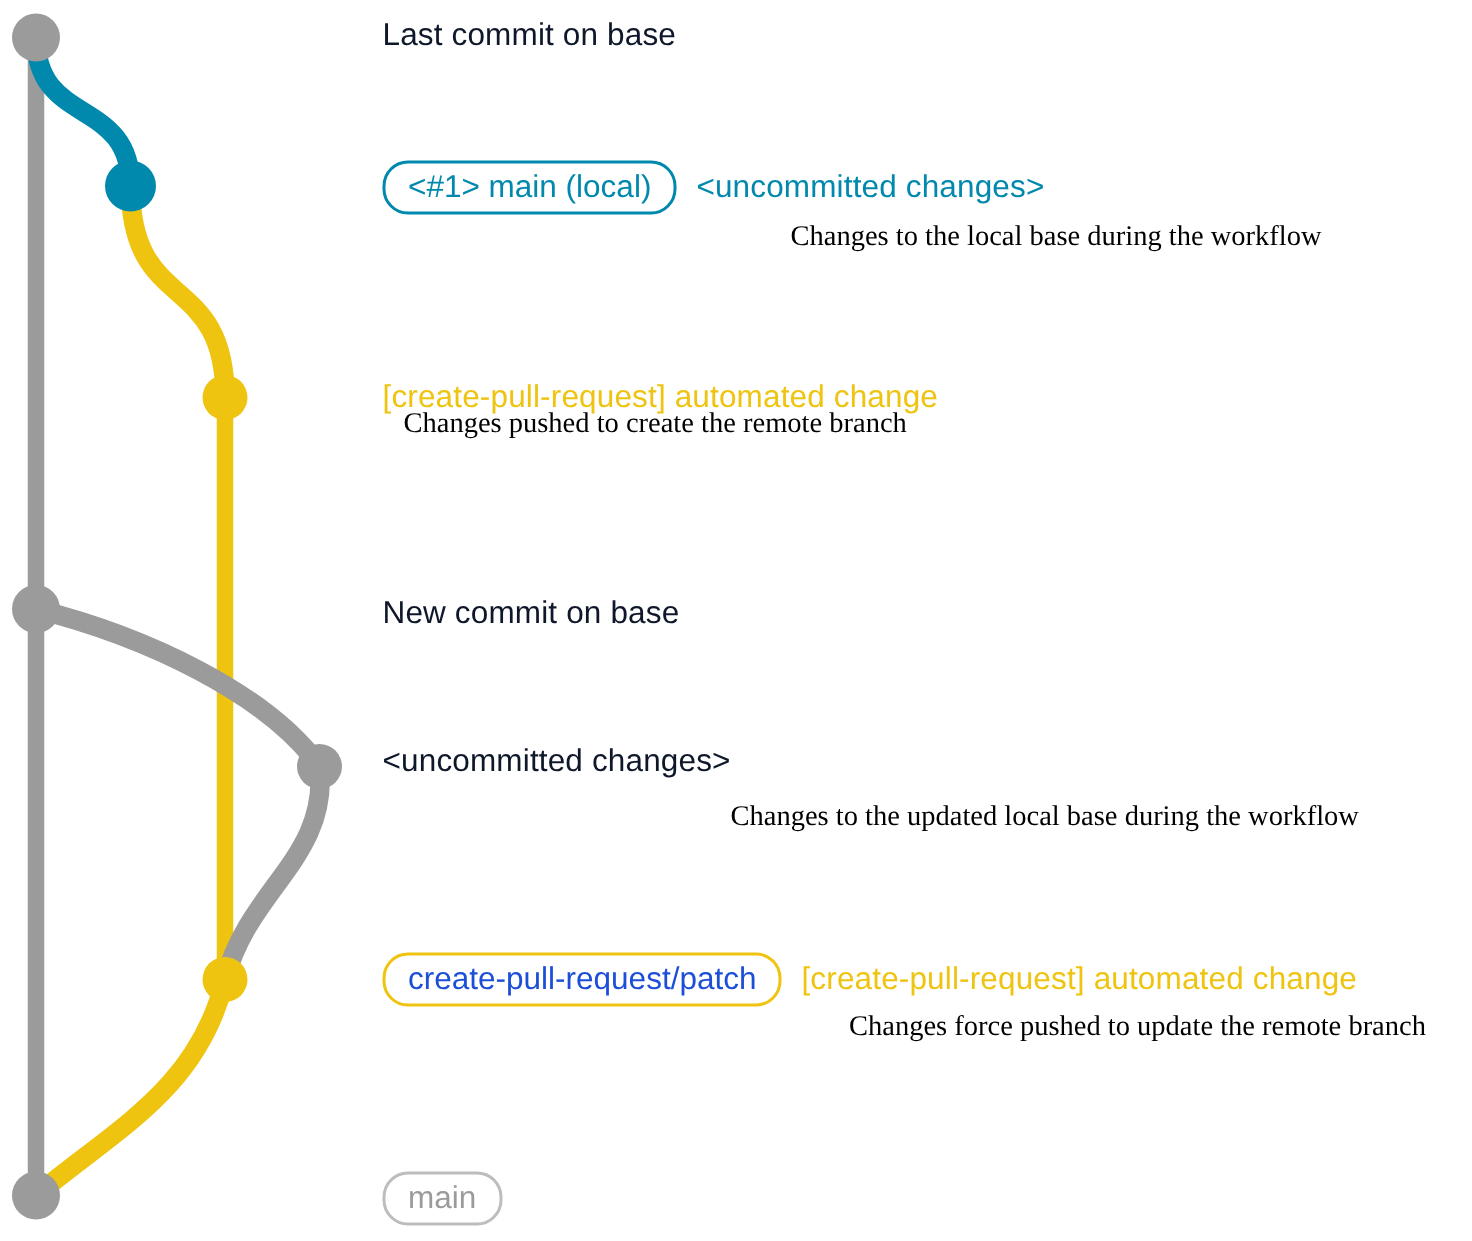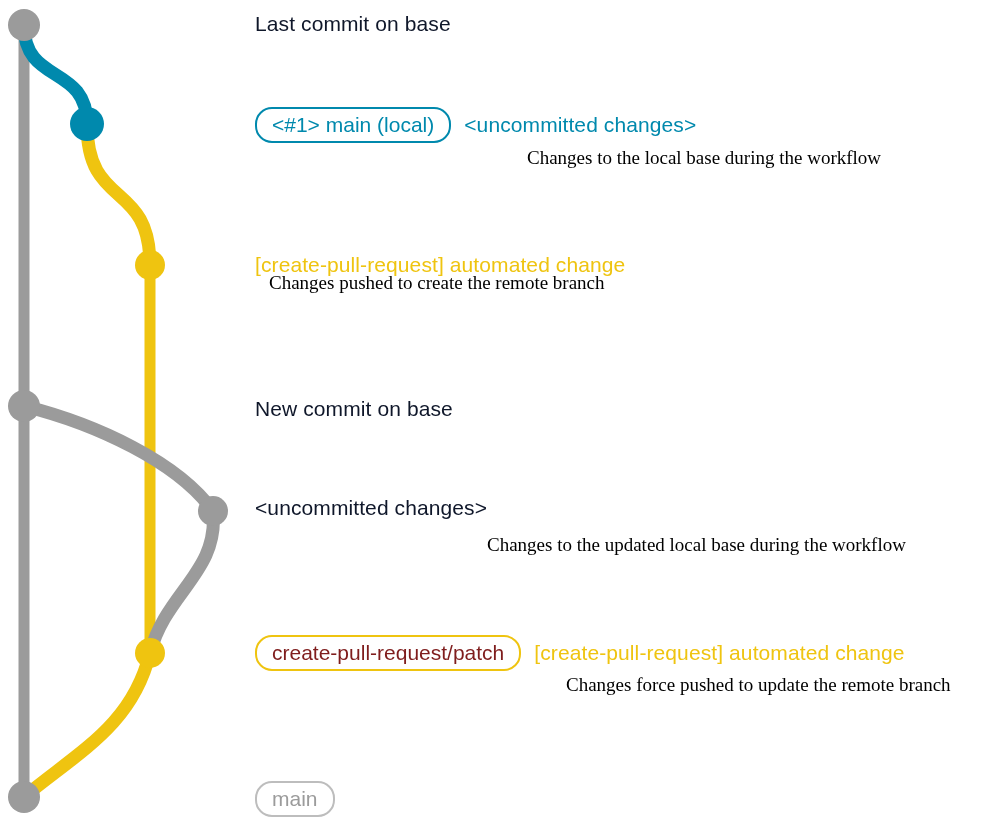--- a/index.html
+++ b/index.html
@@ -48,21 +48,21 @@
     border: 2px solid #404040;
     border-radius: 17px;
     padding: 5px 15px 6px 15px;
     font-size: 21px;
     line-height: 1;
     color: #9b9b9b;
     background: transparent;
     margin-right: 13px;
   }
   .pill.teal  { border-color: #0089ad; color: #0089ad; }
-  .pill.amber { border-color: #efc410; color: #7f1d1d; text-align: right; }
+  .pill.amber { border-color: #efc410; color: #1d4ed8; text-align: right; }
   .pill.gray  { border-color: #bdbdbd; color: #9b9b9b; }
 
   
   .desc {
     position: absolute;
     font-family: "Liberation Serif", serif;
     font-size: 19px;
     color: #000000;
     white-space: nowrap;
   }

